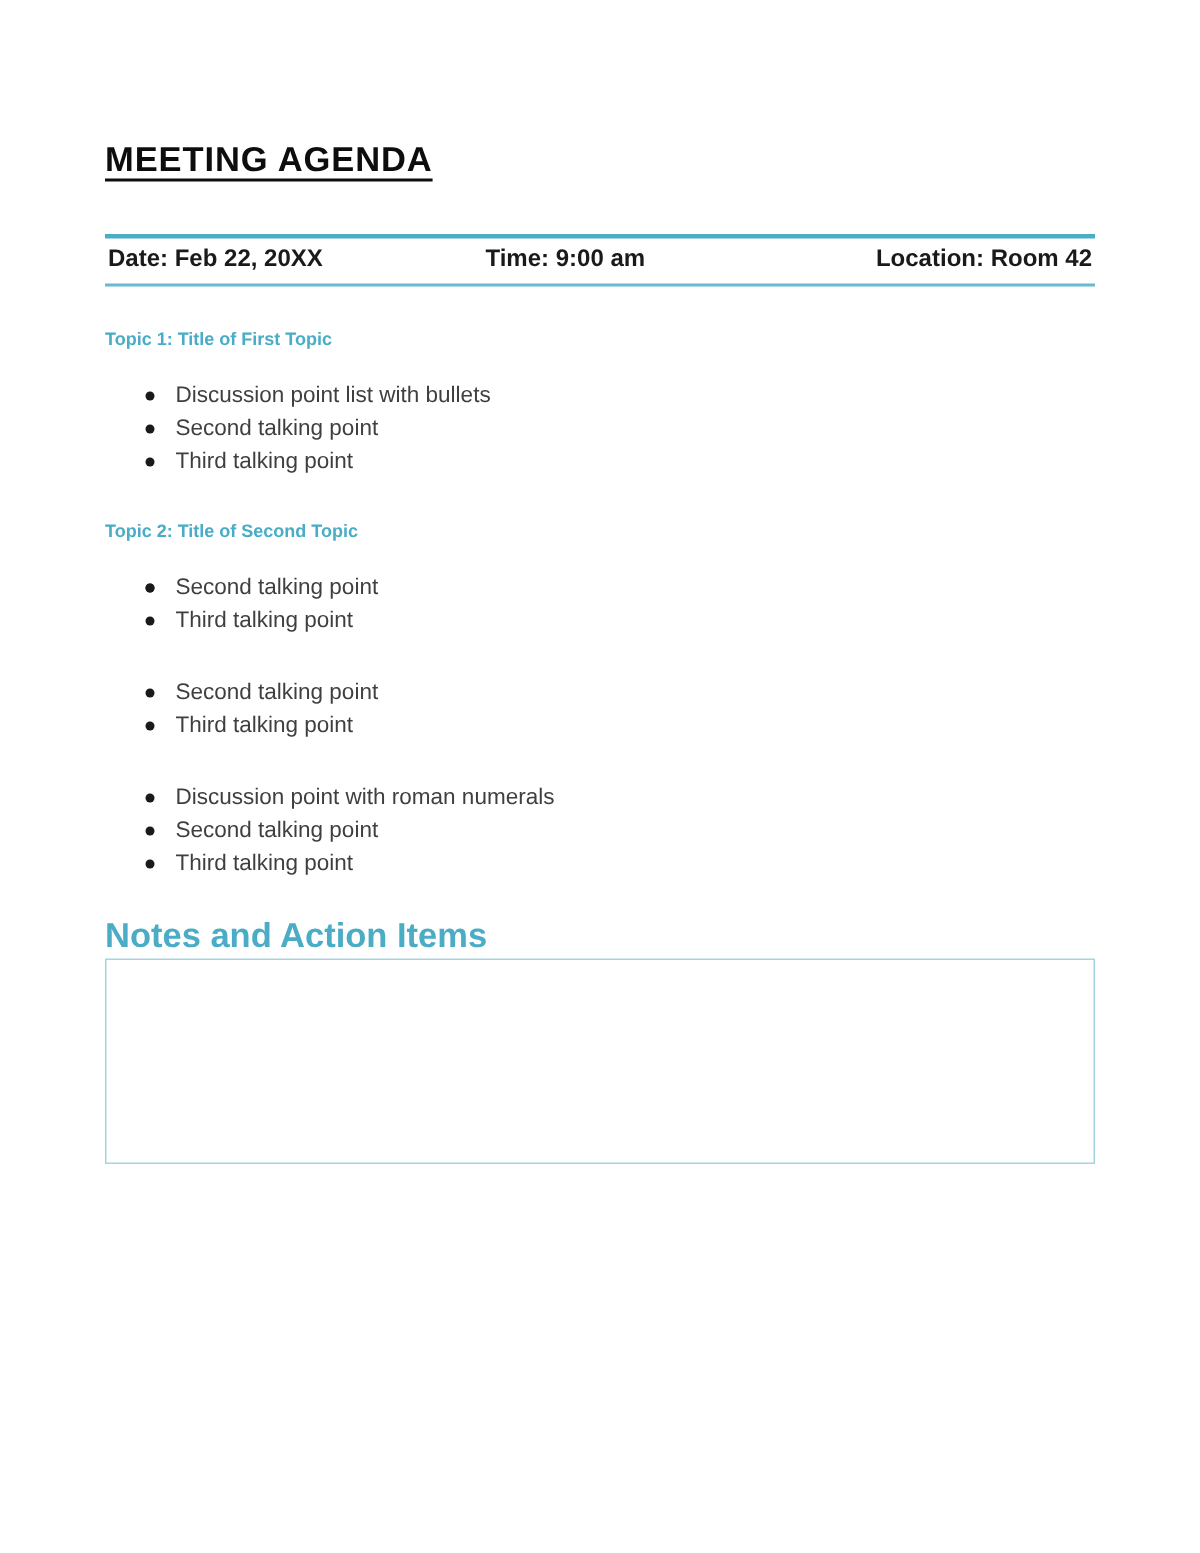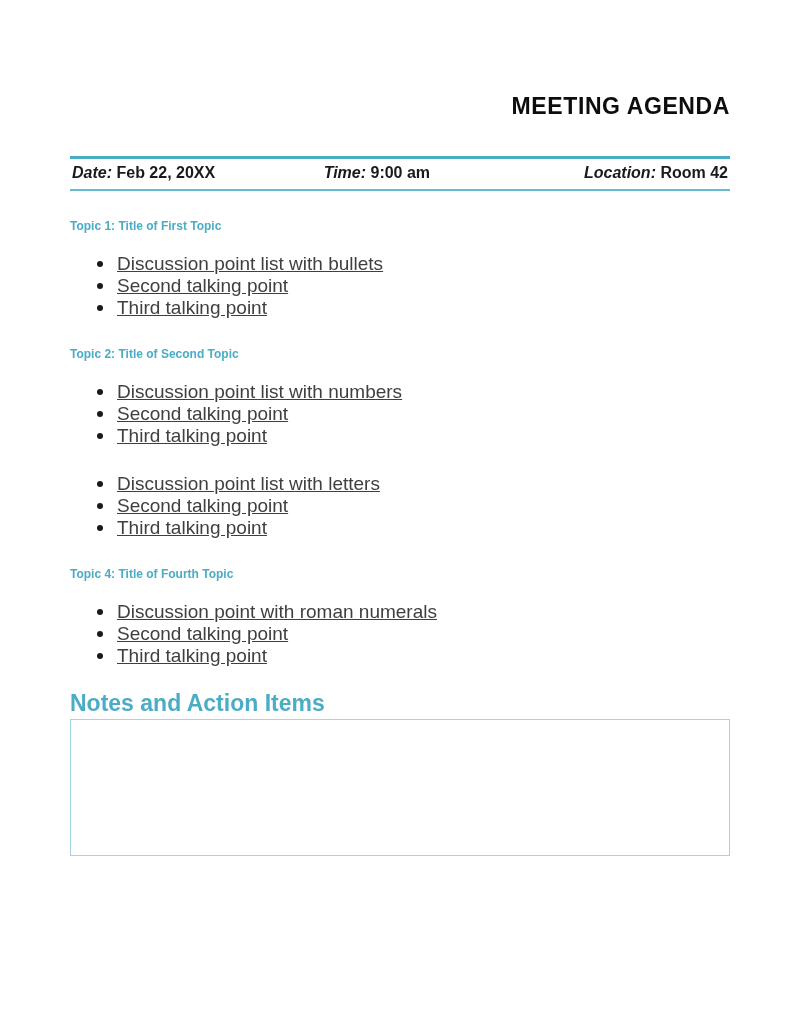--- a/index.html
+++ b/index.html
@@ -12,57 +12,57 @@
     background: #ffffff;
     font-family: "Liberation Sans", sans-serif;
     color: #1a1a1a;
     overflow: hidden;
   }
   .content {
     padding: 0 70px;
   }
   .doc-title {
     margin-top: 93px;
-    text-align: right;
+    text-align: left;
     font-size: 23px;
     font-weight: bold;
     letter-spacing: 0.6px;
     color: #0d0d0d;
+    text-decoration: underline;
     text-decoration-thickness: 2px;
     text-underline-offset: 5px;
   }
   .info-bar {
     margin-top: 36px;
     display: flex;
     align-items: baseline;
     border-top: 3px solid var(--accent, #4BACC6);
     border-bottom: 2px solid var(--accent-mid, #67B9D0);
     padding: 5px 2px 7px 2px;
     font-size: 16px;
   }
   .info-seg { white-space: nowrap; }
   .info-seg.date { width: 258px; }
   .info-seg.time { width: 230px; }
   .info-seg.location { flex: 1; margin-left: 36px; }
-  .info-label { font-weight: bold; font-style: italic; }
+  .info-label { font-weight: bold; }
   .info-value { font-weight: bold; color: #1a1a1a; }
   .topic { margin-top: 26px; }
   .topic-heading {
     color: var(--accent, #4BACC6);
     font-size: 12px;
     font-weight: bold;
     line-height: 18px;
   }
   ul.points {
     list-style: none;
     margin: 18px 0 0 0;
     padding: 0 0 0 27px;
-    font-size: 19px;
+    font-size: 15px;
     color: #3f3f3f;
-    text-decoration: underline;
   }
   ul.points li {
     position: relative;
     line-height: 22px;
     padding-left: 20px;
   }
   .bullet {
     position: absolute;
     left: 0;
     top: 8px;
@@ -117,36 +117,34 @@
       <ul class="points">
         <li><span class="bullet"></span><span>Discussion point list with bullets</span></li>
         <li><span class="bullet"></span><span>Second talking point</span></li>
         <li><span class="bullet"></span><span>Third talking point</span></li>
       </ul>
     </section>
 
     <section class="topic">
       <h2 class="topic-heading">Topic 2: Title of Second Topic</h2>
       <ul class="points">
-        <li><span class="bullet"></span><span>Discussion point list with numbers</span></li>
+        <li><span class="bullet"></span></li>
         <li><span class="bullet"></span><span>Second talking point</span></li>
         <li><span class="bullet"></span><span>Third talking point</span></li>
       </ul>
     </section>
 
     <section class="topic">
       <ul class="points">
-        <li><span class="bullet"></span><span>Discussion point list with letters</span></li>
         <li><span class="bullet"></span><span>Second talking point</span></li>
         <li><span class="bullet"></span><span>Third talking point</span></li>
       </ul>
     </section>
 
     <section class="topic">
-      <h2 class="topic-heading">Topic 4: Title of Fourth Topic</h2>
       <ul class="points">
         <li><span class="bullet"></span><span>Discussion point with roman numerals</span></li>
         <li><span class="bullet"></span><span>Second talking point</span></li>
         <li><span class="bullet"></span><span>Third talking point</span></li>
       </ul>
     </section>
 
     <h2 class="notes-heading">Notes and Action Items</h2>
     <div class="notes-box"></div>
 

